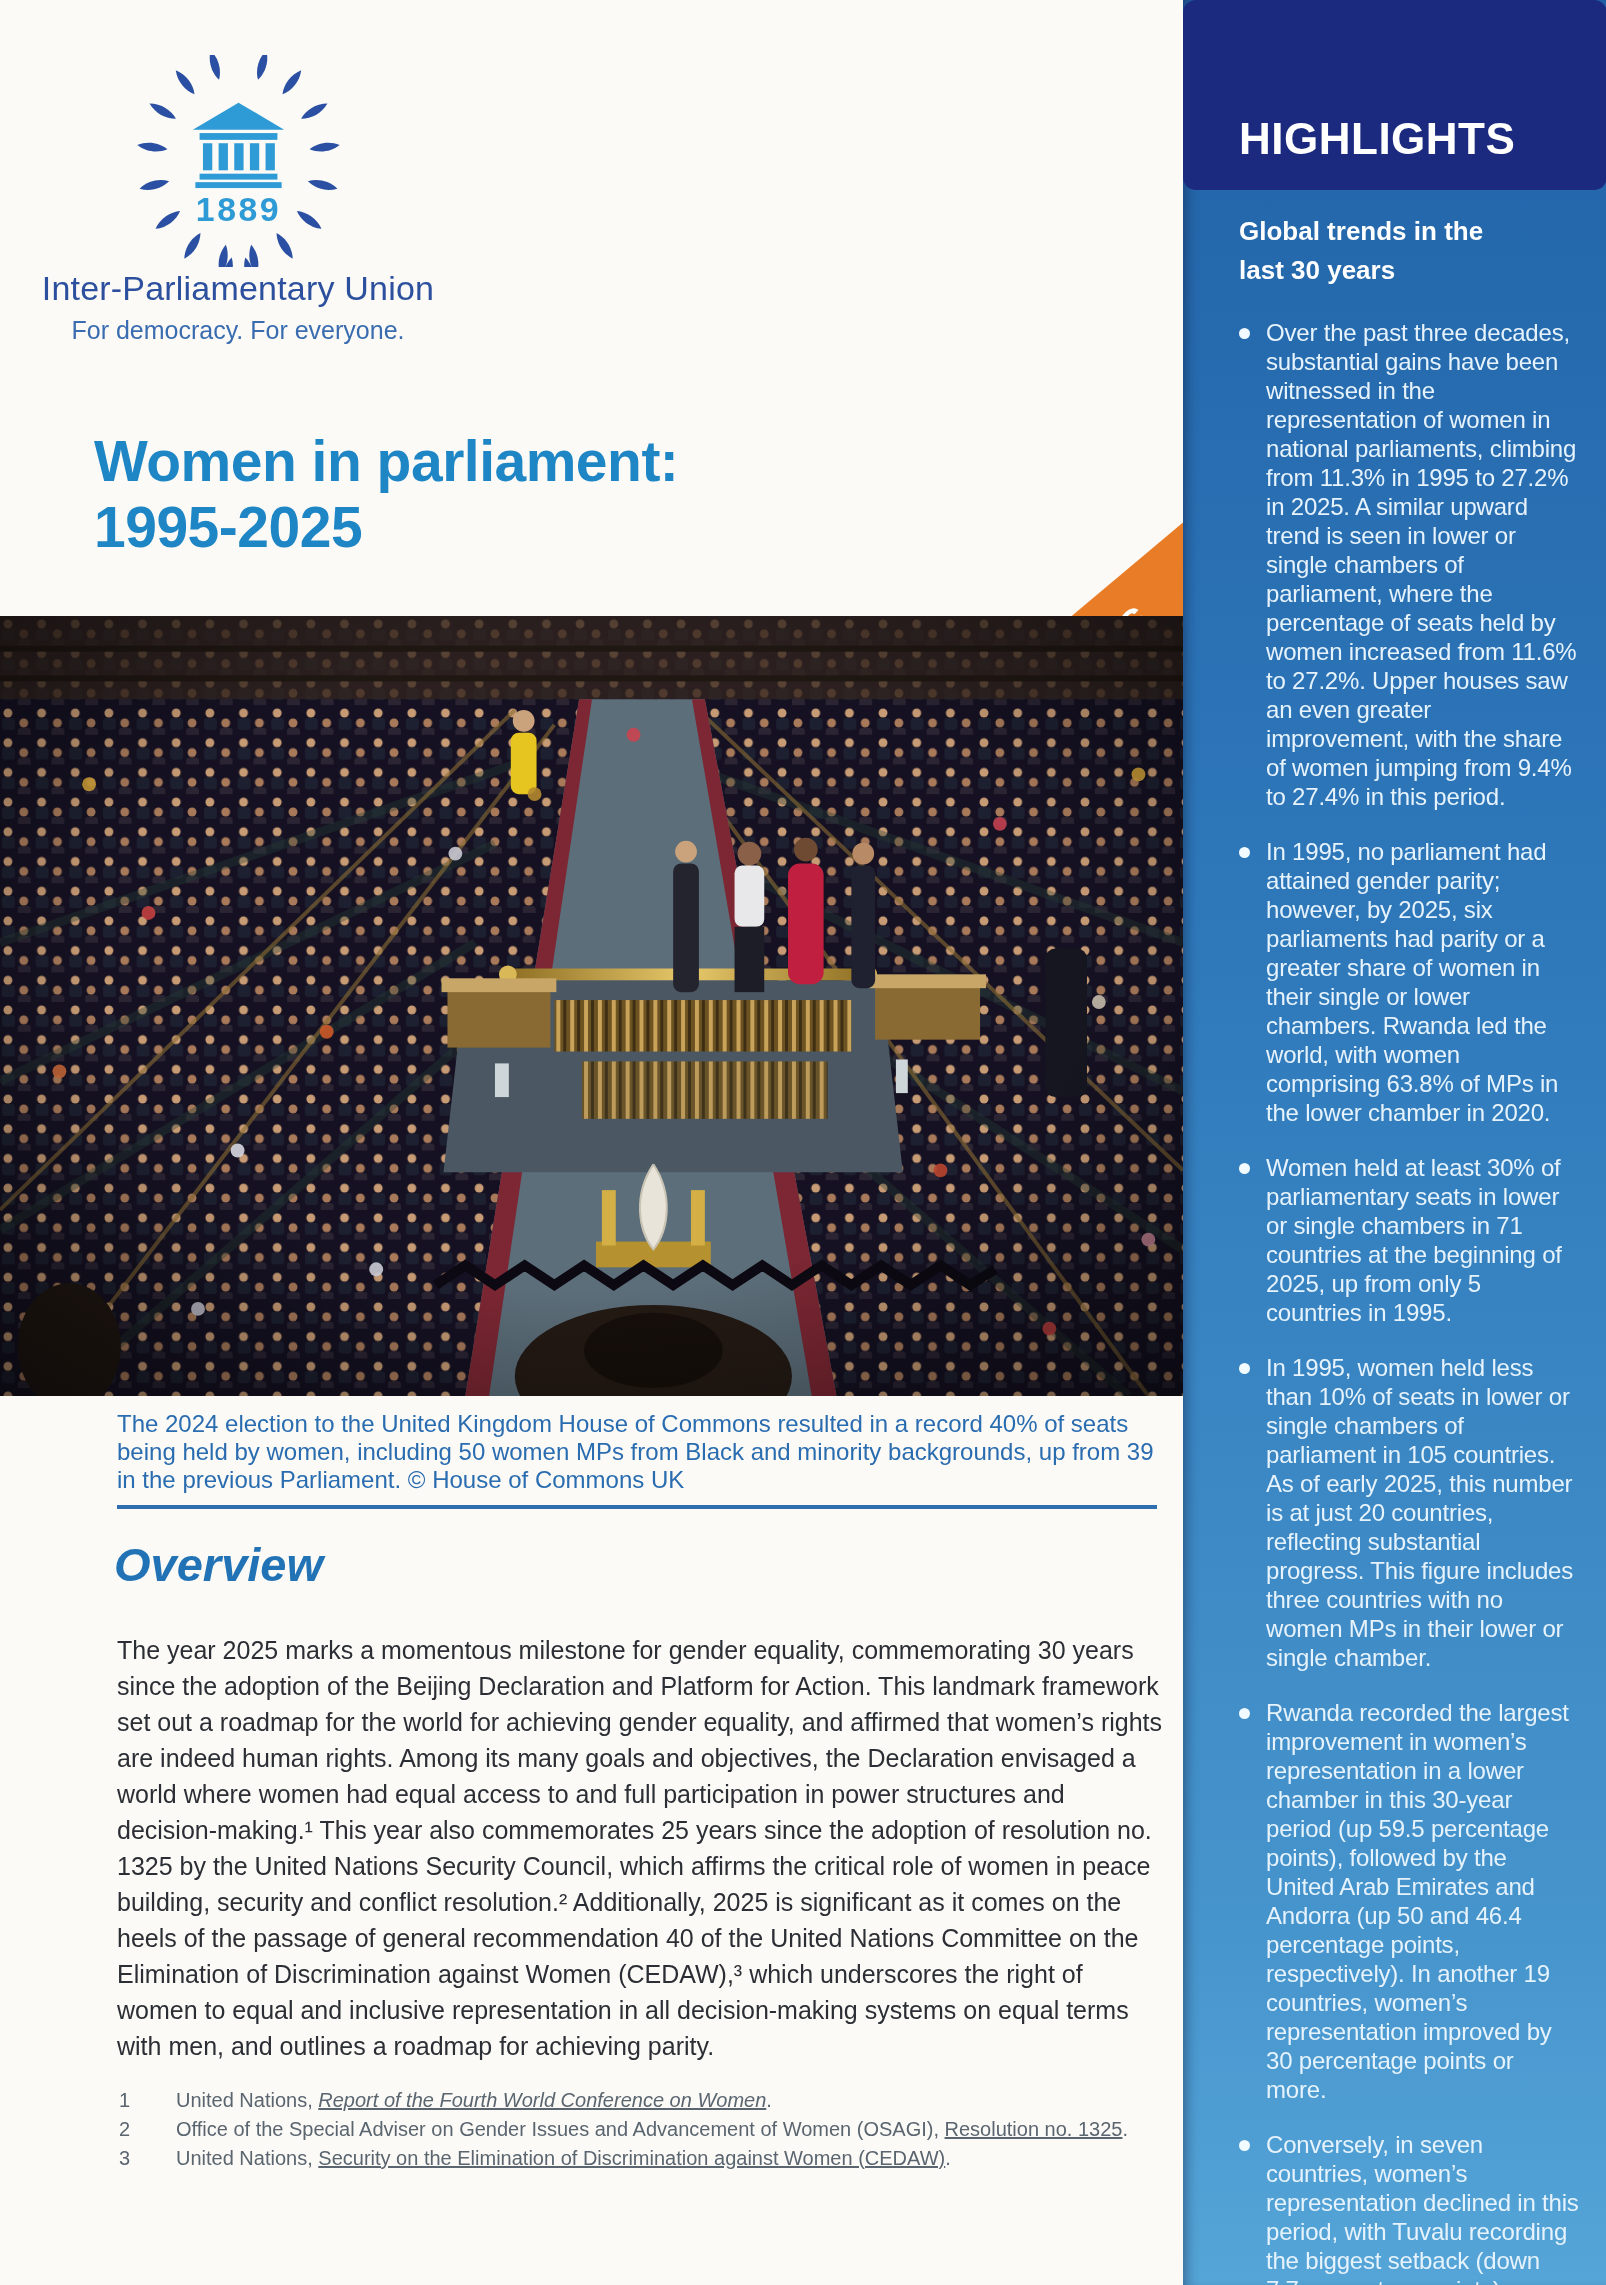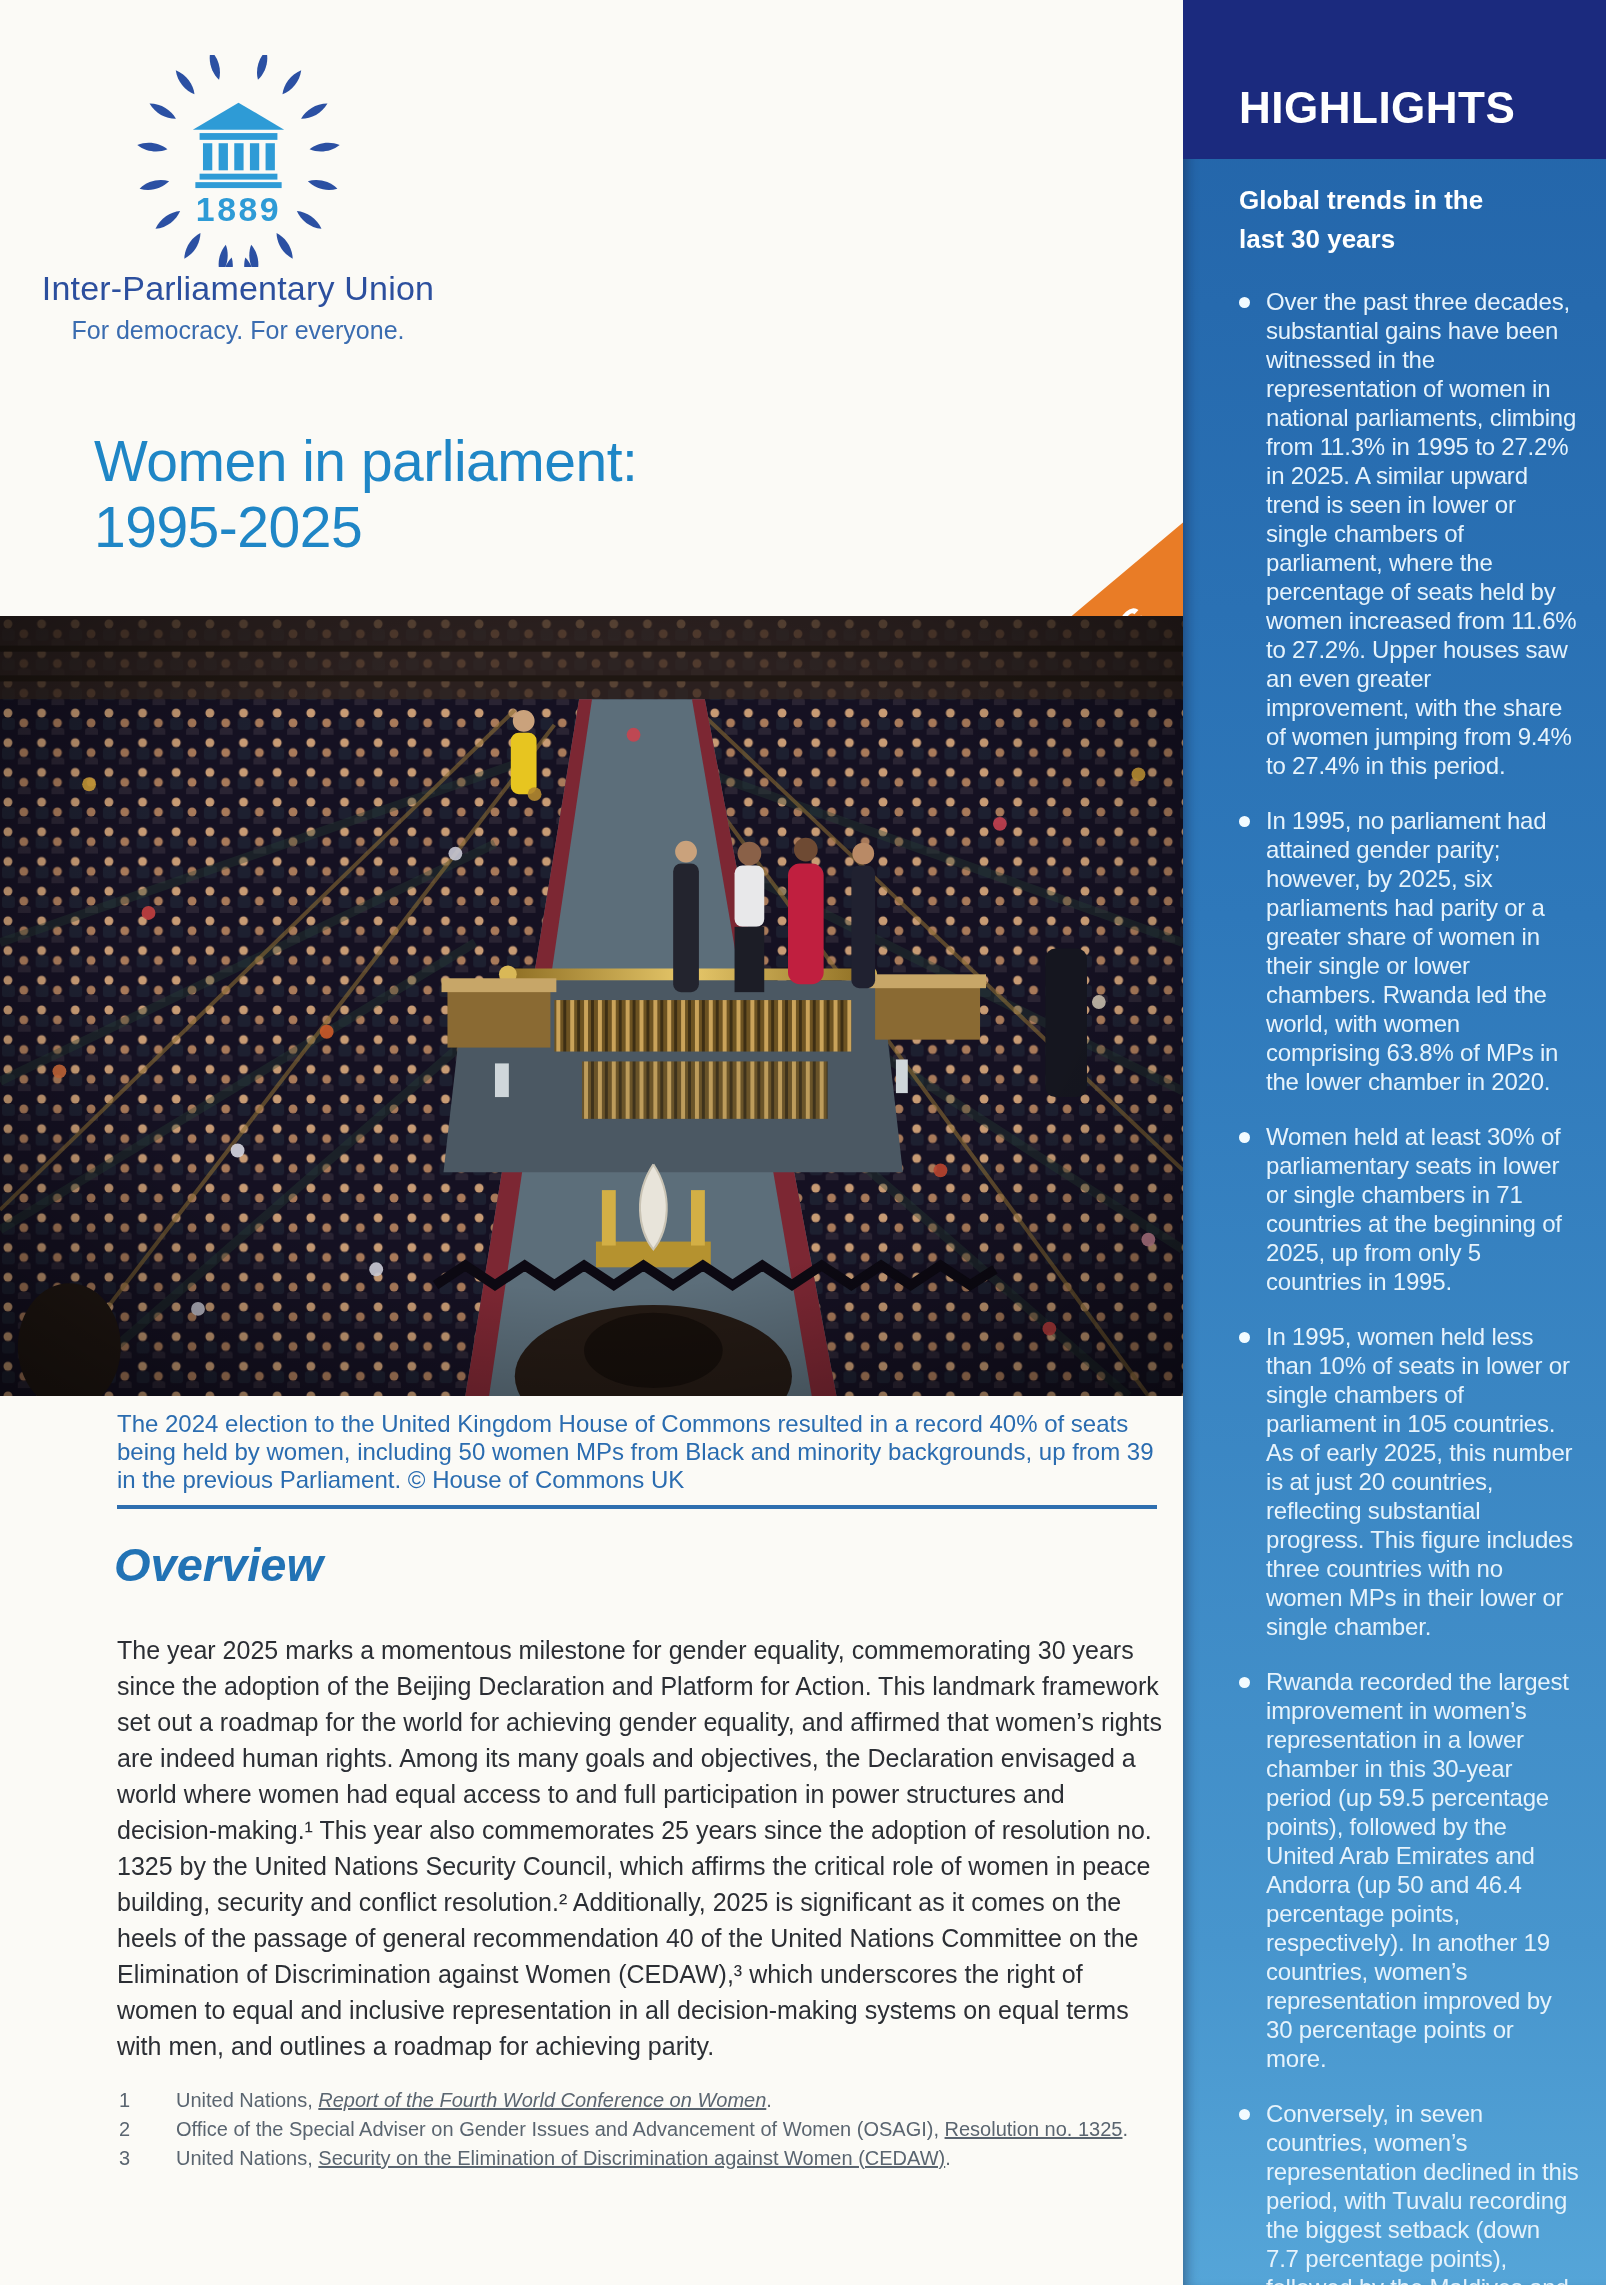--- a/index.html
+++ b/index.html
@@ -7,21 +7,21 @@
         font-family:"Liberation Sans",sans-serif;overflow:hidden;}
 
   
   .brand{position:absolute;left:30px;top:55px;width:416px;text-align:center;}
   .brand svg{display:block;margin:0 auto;}
   .org{margin-top:2px;font-size:34px;color:#2c4f9e;letter-spacing:0.2px;}
   .tagline{margin-top:8px;font-size:25px;color:#3a6cb0;}
 
   
   .title{position:absolute;left:94px;top:428px;margin:0;font-size:57px;line-height:66px;
-         font-weight:400;color:#1f86c6;letter-spacing:-0.5px;}
+         font-weight:700;color:#1f86c6;letter-spacing:-0.5px;}
   .title span{display:block;}
 
   
   .ribbon-wrap{position:absolute;left:0;top:248px;width:1183px;height:446px;overflow:hidden;pointer-events:none;}
   .ribbon{position:absolute;left:738px;top:401px;width:634px;height:125px;background:#e97c26;
           transform:rotate(-40deg);transform-origin:center;display:flex;align-items:center;justify-content:center;padding-left:69px;box-sizing:border-box;}
   .ribbon-mark{position:absolute;left:119px;top:-45px;width:213px;height:213px;border-radius:50%;
                border:4px dashed rgba(255,255,255,.30);}
   .ribbon-mark::after{content:"";position:absolute;inset:14px;border-radius:50%;border:3px dashed rgba(255,255,255,.22);}
   .ribbon-text{position:relative;text-align:center;color:#fff;font-weight:700;}
@@ -44,21 +44,21 @@
   .footnotes{position:absolute;left:119px;top:2087px;width:1049px;font-size:20px;line-height:27px;color:#5a6570;}
   .fn-row{display:flex;margin-bottom:2px;}
   .fn-num{width:57px;flex:none;}
   .fn-link{text-decoration:underline;}
   .fn-italic{font-style:italic;text-decoration:underline;}
 
   
   .sidebar{position:absolute;left:1183px;top:0;width:424px;height:2286px;
            background:linear-gradient(180deg,#2263a8 0%,#2e78ba 40%,#4795cd 85%,#55a5d8 100%);
            box-shadow:inset 10px 0 14px -8px rgba(10,10,40,.45);}
-  .sb-head{height:159px;background:#1b2a7e;display:flex;align-items:flex-end;padding:0 0 26px 56px;box-sizing:border-box;}
+  .sb-head{height:190px;background:#1b2a7e;display:flex;align-items:flex-end;padding:0 0 26px 56px;box-sizing:border-box;border-radius:13px;}
   .sb-title{color:#fff;font-weight:700;font-size:44px;letter-spacing:0.5px;}
   .sb-body{padding:22px 28px 0 56px;}
   .sb-sub{color:#fff;font-weight:700;font-size:26px;line-height:39px;width:337px;margin-bottom:28px;}
   .sb-list{list-style:none;margin:0;padding:0;}
   .sb-item{display:flex;margin-bottom:26px;}
   .dot{flex:none;width:11px;height:11px;border-radius:50%;background:#f2fbff;margin:10px 16px 0 0;}
   .sb-text{font-size:24px;line-height:29px;color:#e6f3fc;width:327px;letter-spacing:-0.2px;}
 </style>
 </head>
 <body>

